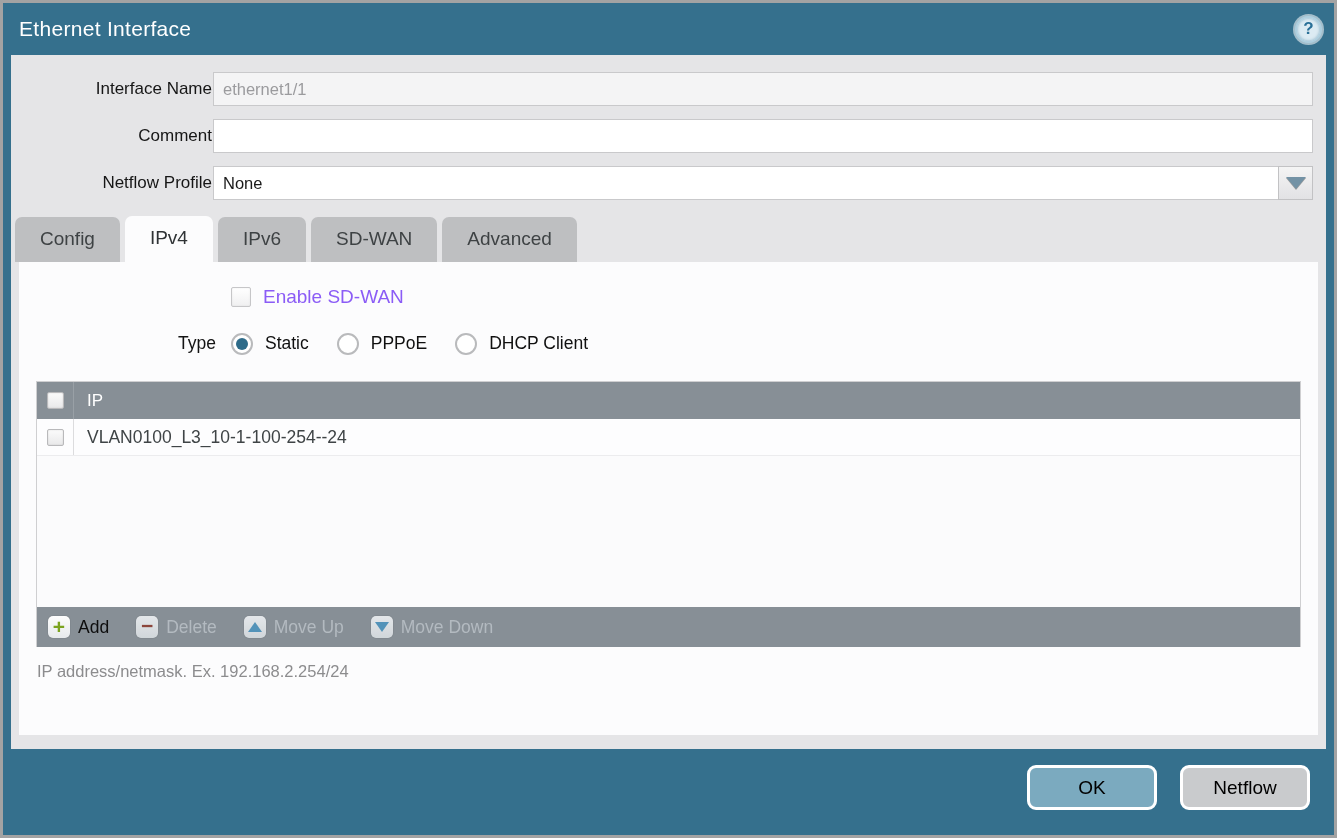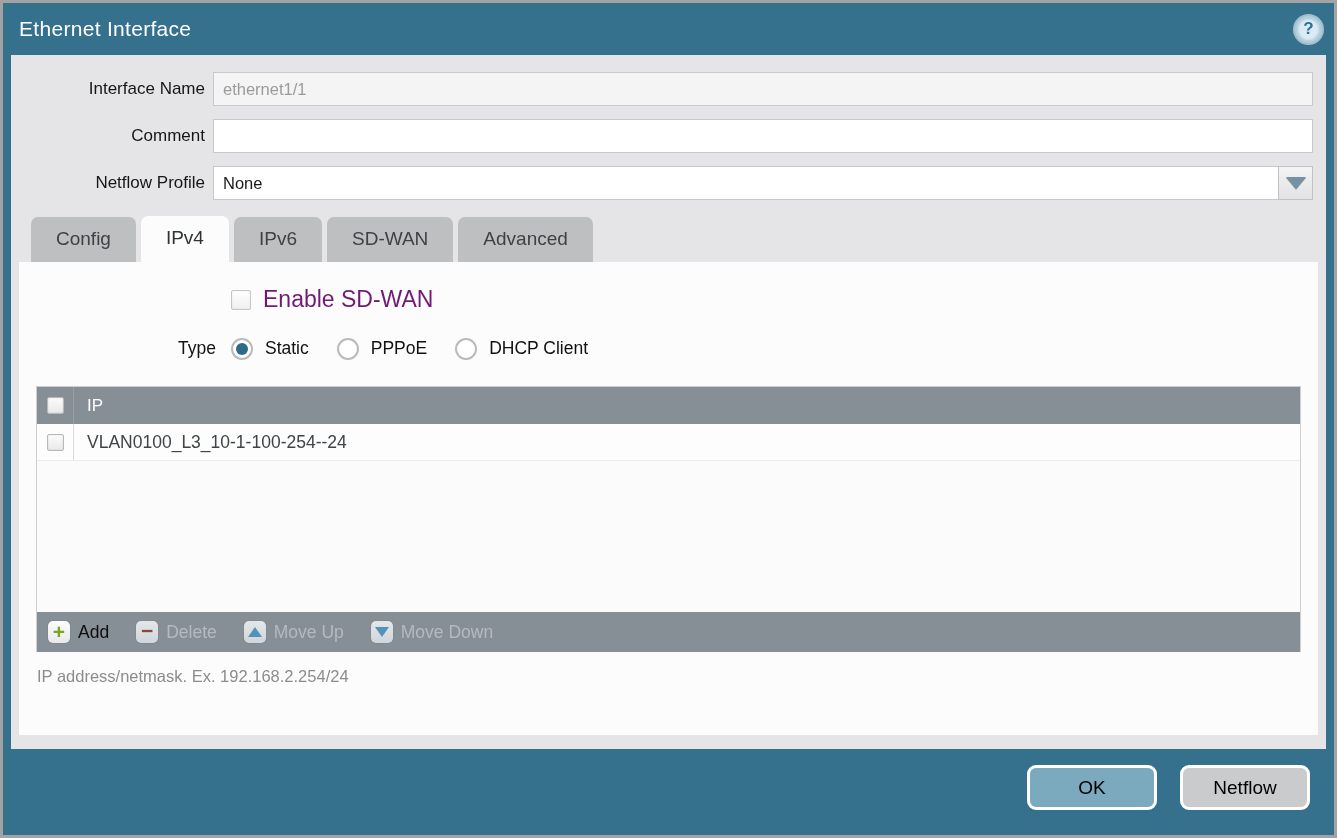--- a/index.html
+++ b/index.html
@@ -31,21 +31,21 @@
     cursor:pointer;
   }
 
   
   .content{
     flex:1; margin:0 8px; background:#e5e5e7;
     padding-top:17px; display:flex; flex-direction:column; overflow:hidden;
   }
 
   .form-row{ display:flex; align-items:center; margin:0 13px 13px 0; flex:none; }
-  .form-label{ width:202px; flex:none; text-align:right; padding-right:8px;
+  .form-label{ width:202px; flex:none; text-align:right; padding-right:1px;
     font-size:17px; color:#161616; }
   .input{
     flex:1; height:32px; border:1px solid #c9c9cb; background:#ffffff;
     font-family:Liberation Sans, sans-serif; font-size:16.5px; color:#1a1a1a; padding:16px 9px; outline:none;
   }
   .input.disabled{ background:#f4f4f5; color:#9b9b9e; }
   .dd-wrap{ flex:1; display:flex; align-items:stretch; }
   .dd-wrap .input{ border-right:none; }
   .dd-btn{
     width:35px; flex:none; border:1px solid #c2c2c4;
@@ -54,21 +54,21 @@
   }
   .dd-tri{
     width:0; height:0;
     border-left:10px solid transparent; border-right:10px solid transparent;
     border-top:12px solid #7392a5;
     filter:drop-shadow(0 1px 0 rgba(60,60,60,.45));
   }
 
   
   .tabs{ flex:none; display:flex; align-items:flex-end; gap:5px;
-    padding-left:20px; height:49px; margin-top:0; }
+    padding-left:4px; height:49px; margin-top:0; }
   .tab{
     background:#bebfc1; color:#3e4244; font-size:19px;
     padding:11px 25px 12px; border-radius:7px 7px 0 0;
     cursor:pointer; position:relative;
   }
   .tab.active{
     background:#fcfcfd; color:#2f3335; z-index:2;
     padding-bottom:13px; box-shadow:0 2px 0 #fcfcfd;
   }
 
@@ -78,21 +78,21 @@
     padding:24px 17px 0; position:relative; z-index:1;
   }
 
   .sdwan-row{ display:flex; align-items:center; gap:12px; margin-left:195px; }
   .checkbox{
     width:20px; height:20px; flex:none;
     border:1px solid #c6c6c8; border-radius:2px;
     background:linear-gradient(#ffffff,#f0f0f1);
     box-shadow:inset 0 0 2px rgba(0,0,0,.08);
   }
-  .sdwan-label{ color:#701a75; font-size:23px; }
+  .sdwan-label{ color:#8b5cf6; font-size:19px; }
 
   .type-row{ display:flex; margin:25px 0 0 142px; }
   .type-label{ font-size:17.5px; color:#141414; margin-right:15px; }
   .radio{
     width:22px; height:22px; border-radius:50%;
     border:2px solid #b9babc; background:#fff; flex:none;
     display:flex; align-items:center; justify-content:center; cursor:pointer;
   }
   .radio.selected::after{
     content:""; width:12px; height:12px; border-radius:50%; background:#2e6b89;

